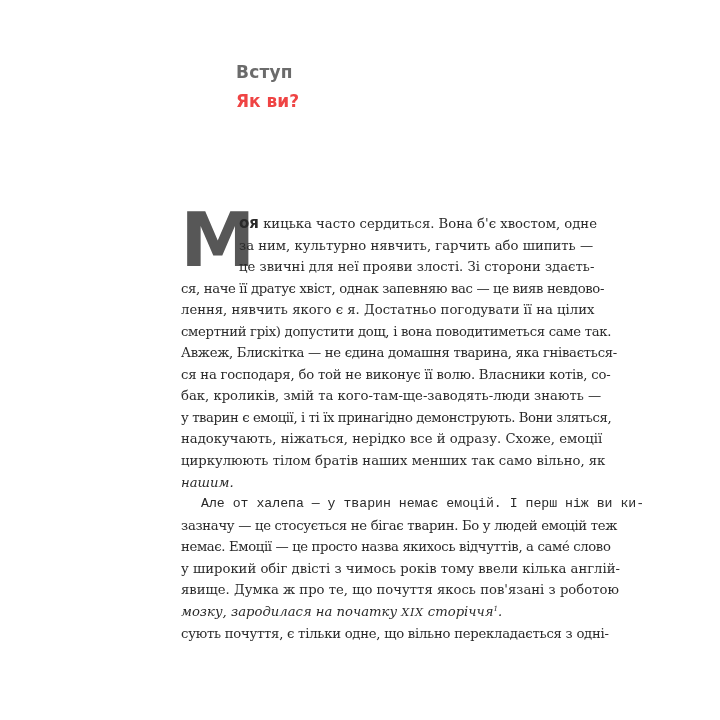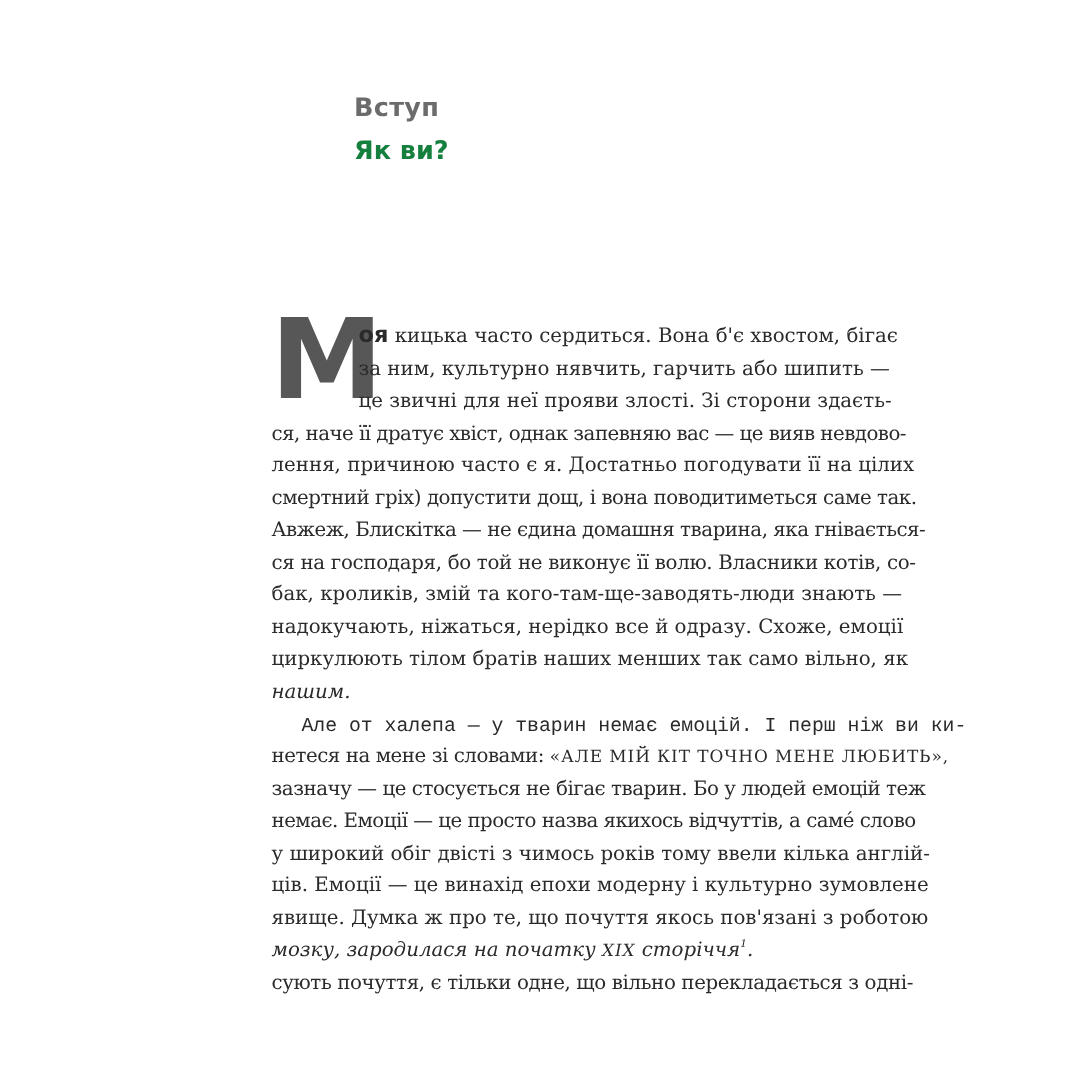--- a/index.html
+++ b/index.html
@@ -5,21 +5,21 @@
     html, body { margin: 0; padding: 0; background: #ffffff; }
     body { width: 720px; height: 720px; position: relative; overflow: hidden; }
     .chapter-label {
       position: absolute; left: 236px; top: 62px;
       font-family: "DejaVu Sans", sans-serif; font-weight: bold;
       font-size: 17px; color: #6b6b6b; letter-spacing: 0.2px;
     }
     .chapter-title {
       position: absolute; left: 236px; top: 91px;
       font-family: "DejaVu Sans", sans-serif; font-weight: bold;
-      font-size: 17px; color: #15803d;
+      font-size: 17px; color: #ef4444;
     }
     .body-text {
       position: absolute; left: 181px; top: 213px; width: 362px;
       font-family: "DejaVu Serif", serif; font-size: 13.2px;
       line-height: 21.55px; color: #2a2a2a;
       text-align: justify;
     }
     .line { display: block; white-space: nowrap; text-align: justify; text-align-last: justify; }
     .line.last { text-align-last: left; font-style: italic; }
     .line.indent { text-indent: 20px; font-family: Liberation Mono, monospace; }
@@ -37,37 +37,36 @@
 </head>
 <body>
 
 <div class="chapter-label">Вступ</div>
 <div class="chapter-title">Як ви?</div>
 
 <div class="dropcap">М</div>
 
 <div class="body-text">
 
-  <span class="line dc"><span class="lead-bold">оя</span><span> кицька часто сердиться. Вона б'є хвостом, бігає</span></span>
+  <span class="line dc"><span class="lead-bold">оя</span><span> кицька часто сердиться. Вона б'є хвостом, одне</span></span>
   <span class="line dc">за ним, культурно нявчить, гарчить або шипить —</span>
   <span class="line dc">це звичні для неї прояви злості. Зі сторони здаєть-</span>
   <span class="line" style="letter-spacing:-0.35px">ся, наче її дратує хвіст, однак запевняю вас — це вияв невдово-</span>
-  <span class="line">лення, причиною часто є я. Достатньо погодувати її на цілих</span>
+  <span class="line">лення, нявчить якого є я. Достатньо погодувати її на цілих</span>
   <span class="line" style="letter-spacing:-0.3px">смертний гріх) допустити дощ, і вона поводитиметься саме так.</span>
   <span class="line" style="letter-spacing:-0.3px">Авжеж, Блискітка — не єдина домашня тварина, яка гнівається-</span>
   <span class="line" style="letter-spacing:-0.2px">ся на господаря, бо той не виконує її волю. Власники котів, со-</span>
   <span class="line">бак, кроликів, змій та кого-там-ще-заводять-люди знають —</span>
+  <span class="line" style="letter-spacing:-0.4px">у тварин є емоції, і ті їх принагідно демонструють. Вони зляться,</span>
   <span class="line">надокучають, ніжаться, нерідко все й одразу. Схоже, емоції</span>
   <span class="line">циркулюють тілом братів наших менших так само вільно, як</span>
   <span class="line last">нашим.</span>
 
   <span class="line indent">Але от халепа — у тварин немає емоцій. І перш ніж ви ки-</span>
-  <span class="line" style="letter-spacing:-0.3px"><span>нетеся на мене зі словами: </span><span class="small-caps">«АЛЕ МІЙ КІТ ТОЧНО МЕНЕ ЛЮБИТЬ»,</span></span>
   <span class="line" style="letter-spacing:-0.3px">зазначу — це стосується не бігає тварин. Бо у людей емоцій теж</span>
   <span class="line" style="letter-spacing:-0.35px">немає. Емоції — це просто назва якихось відчуттів, а самé слово</span>
   <span class="line">у широкий обіг двісті з чимось років тому ввели кілька англій-</span>
-  <span class="line">ців. Емоції — це винахід епохи модерну і культурно зумовлене</span>
   <span class="line">явище. Думка ж про те, що почуття якось пов'язані з роботою</span>
   <span class="line last"><span>мозку, зародилася на початку </span><span class="small-caps">XIX</span><span> сторіччя</span><sup>1</sup><span>.</span></span>
 
   <span class="line" style="letter-spacing:-0.25px">сують почуття, є тільки одне, що вільно перекладається з одні-</span>
 
 </div>
 
 </body></html>

